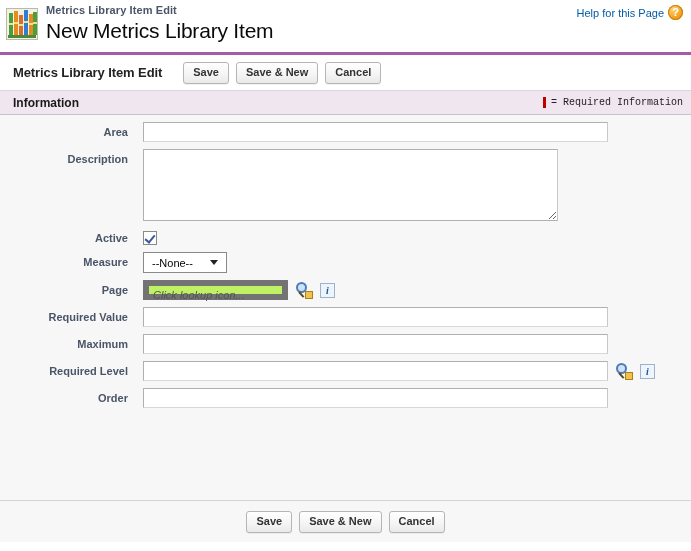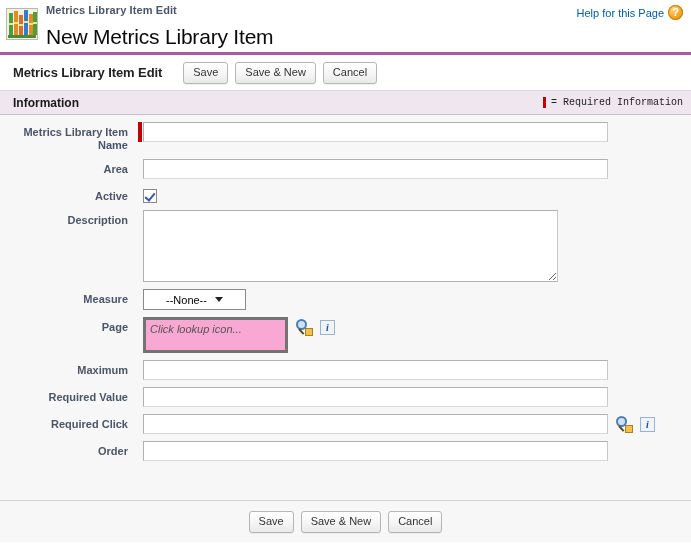--- a/index.html
+++ b/index.html
@@ -69,21 +69,21 @@
     font-weight: bold;
     color: #4a5568;
     line-height: 13px;
     letter-spacing: 0.1px;
   }
   .page-title {
     font-size: 21px;
     font-weight: normal;
     color: #0a0a0a;
     line-height: 25px;
-    margin-top: 7px;
+    margin-top: 1px;
     letter-spacing: -0.2px;
   }
   .help-link {
     position: absolute;
     top: 5px;
     right: 8px;
     display: flex;
     align-items: center;
     gap: 4px;
     font-size: 11px;
@@ -122,21 +122,21 @@
     margin-right: 21px;
     letter-spacing: -0.1px;
   }
   .btn-row {
     display: flex;
     gap: 7px;
   }
   .btn {
     font-family: "Liberation Sans", sans-serif;
     font-size: 11px;
-    font-weight: normal;
+    font-weight: bold;
     color: #333333;
     background: linear-gradient(to bottom, #ffffff 0%, #f4f4f4 60%, #e9e9e9 100%);
     border: 1px solid #b5b5b5;
     border-radius: 3px;
     padding: 3px 9px 4px 9px;
     cursor: pointer;
     line-height: 13px;
     box-shadow: 0 1px 0 rgba(0,0,0,0.05);
   }
 
@@ -262,38 +262,38 @@
     transform: rotate(40deg);
   }
   .select-box {
     height: 21px;
     min-width: 84px;
     border: 1px solid #8a8a8a;
     background: #ffffff;
     display: flex;
     align-items: center;
     justify-content: space-between;
-    padding: 0 22px;
+    padding: 0 8px;
     box-sizing: border-box;
     font-size: 11px;
     color: #000000;
   }
   .select-arrow {
     width: 0;
     height: 0;
     border-left: 4px solid transparent;
     border-right: 4px solid transparent;
     border-top: 5px solid #222222;
     margin-left: 8px;
   }
   .lookup-placeholder {
     width: 145px;
-    height: 36px;
-    border: 3px solid #737373;
-    background: #f9a8d4;
+    height: 20px;
+    border: 6px solid #737373;
+    background: #bef264;
     font-style: italic;
     font-size: 11px;
     color: #555555;
     line-height: 19px;
     padding-left: 4px;
     box-sizing: border-box;
   }
   .icon-lookup {
     width: 17px;
     height: 17px;
@@ -392,49 +392,42 @@
 <div class="section-header">
   <div class="section-title">Information</div>
   <div class="required-legend">
     <span class="req-mark"></span>
     <span>= Required Information</span>
   </div>
 </div>
 
 <div class="form-area">
 
-  <div class="field-row">
-    <div class="field-label">Metrics Library Item Name</div>
-    <div class="field-control">
-      <span class="req-bar"></span>
+
+  <div class="field-row">
+    <div class="field-label">Area</div>
+    <div class="field-control">
+      <span class="req-spacer"></span>
       <input class="text-input" type="text" value="" style="">
     </div>
   </div>
 
   <div class="field-row">
-    <div class="field-label">Area</div>
-    <div class="field-control">
-      <span class="req-spacer"></span>
-      <input class="text-input" type="text" value="" style="">
+    <div class="field-label">Description</div>
+    <div class="field-control">
+      <span class="req-spacer"></span>
+      <textarea class="textarea" style=""></textarea>
     </div>
   </div>
 
   <div class="field-row">
     <div class="field-label">Active</div>
     <div class="field-control">
       <span class="req-spacer"></span>
       <span class="checkbox"></span>
-    </div>
-  </div>
-
-  <div class="field-row">
-    <div class="field-label">Description</div>
-    <div class="field-control">
-      <span class="req-spacer"></span>
-      <textarea class="textarea" style=""></textarea>
     </div>
   </div>
 
   <div class="field-row">
     <div class="field-label">Measure</div>
     <div class="field-control">
       <span class="req-spacer"></span>
       <div class="select-box">
         <span>--None--</span>
         <span class="select-arrow"></span>
@@ -451,38 +444,38 @@
         <span class="glass"></span>
           <span class="handle"></span>
           <span class="page"></span>
       </span>
       <span class="icon-info">i</span>
     </div>
   </div>
 
 
   <div class="field-row">
+    <div class="field-label">Required Value</div>
+    <div class="field-control">
+      <span class="req-spacer"></span>
+      <input class="text-input" type="text" value="" style="">
+    </div>
+  </div>
+
+  <div class="field-row">
     <div class="field-label">Maximum</div>
     <div class="field-control">
       <span class="req-spacer"></span>
       <input class="text-input" type="text" value="" style="">
     </div>
   </div>
 
-  <div class="field-row">
-    <div class="field-label">Required Value</div>
-    <div class="field-control">
-      <span class="req-spacer"></span>
-      <input class="text-input" type="text" value="" style="">
-    </div>
-  </div>
-
-
-  <div class="field-row">
-    <div class="field-label">Required Click</div>
+
+  <div class="field-row">
+    <div class="field-label">Required Level</div>
     <div class="field-control">
       <span class="req-spacer"></span>
       <input class="text-input lookup-input" type="text" value="" style="">
       <span class="icon-lookup">
         <span class="glass"></span>
           <span class="handle"></span>
           <span class="page"></span>
       </span>
       <span class="icon-info">i</span>
     </div>

